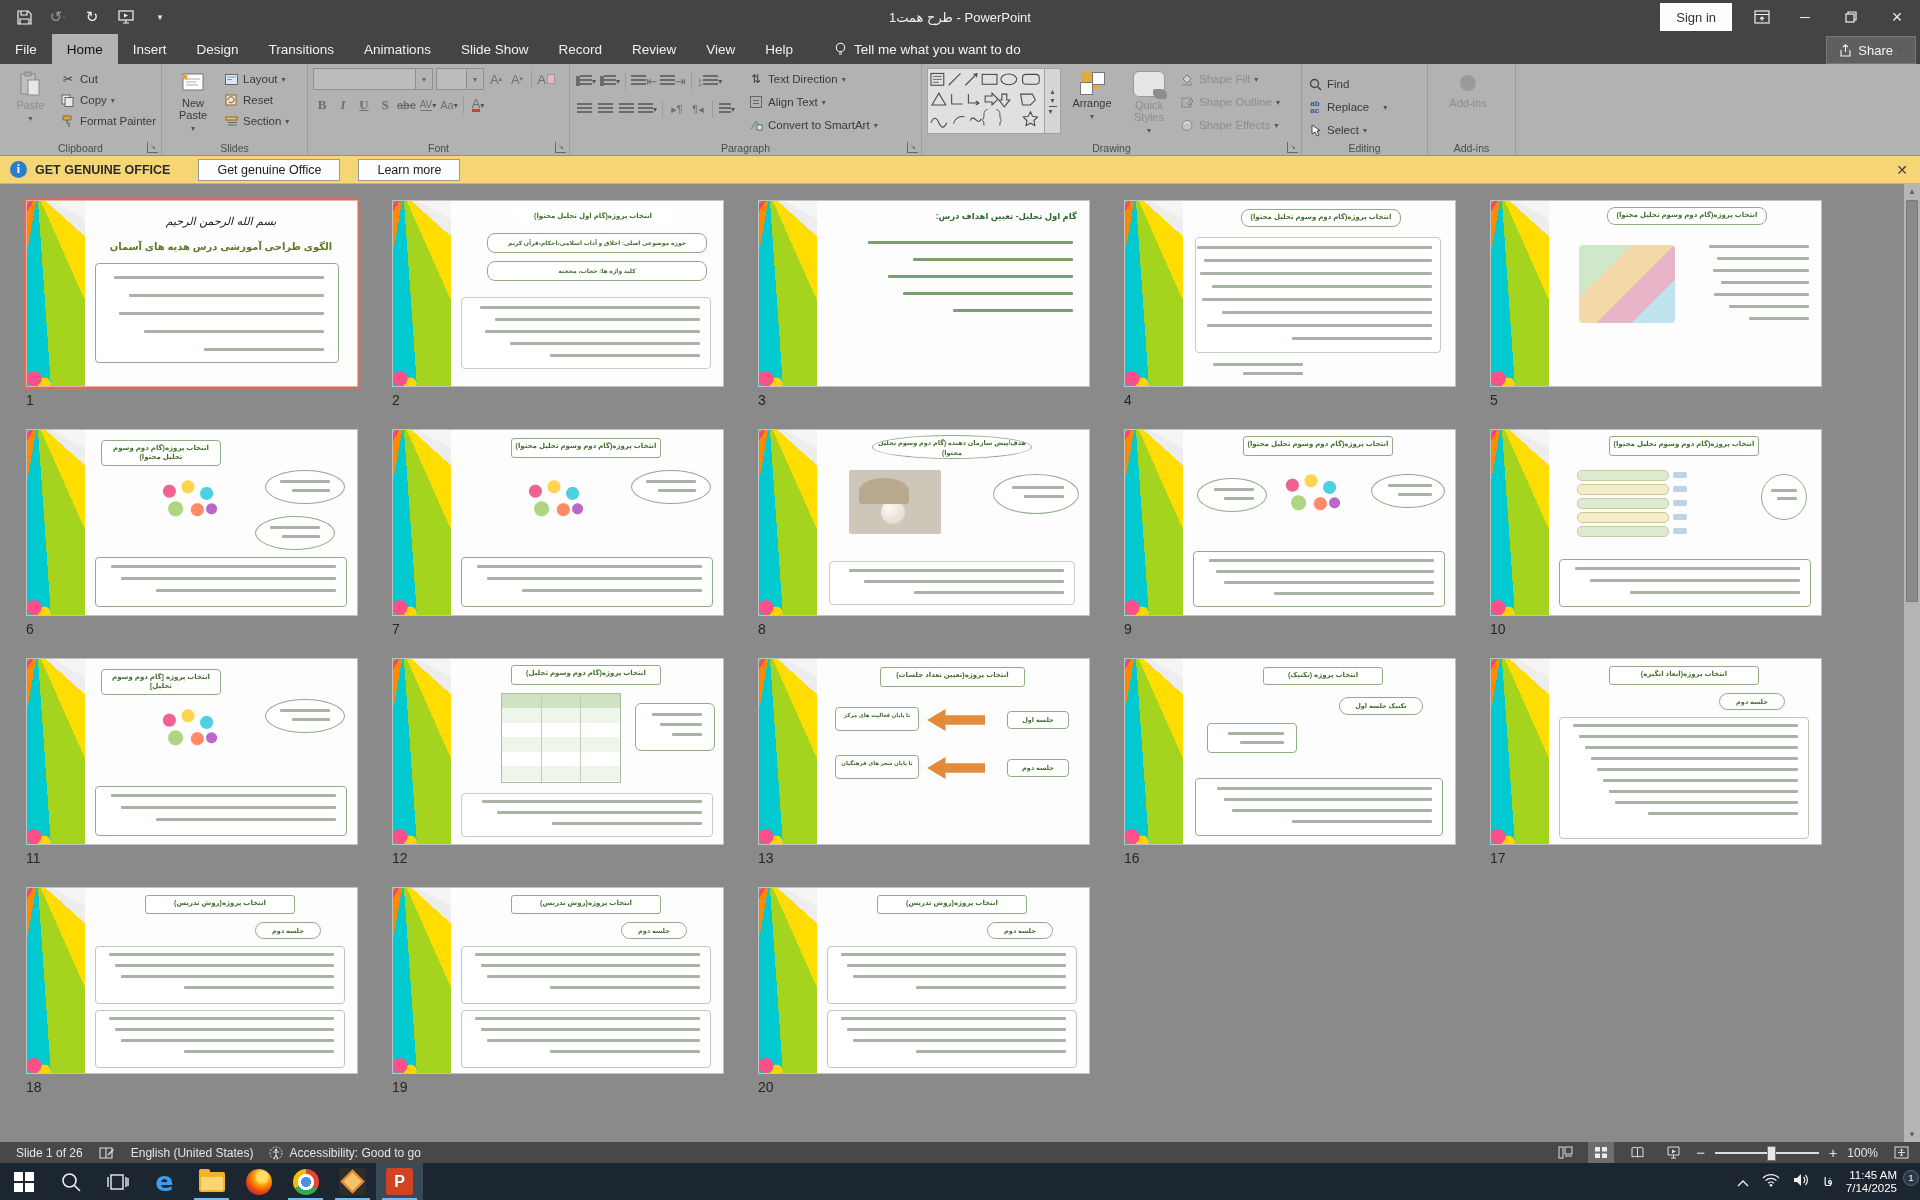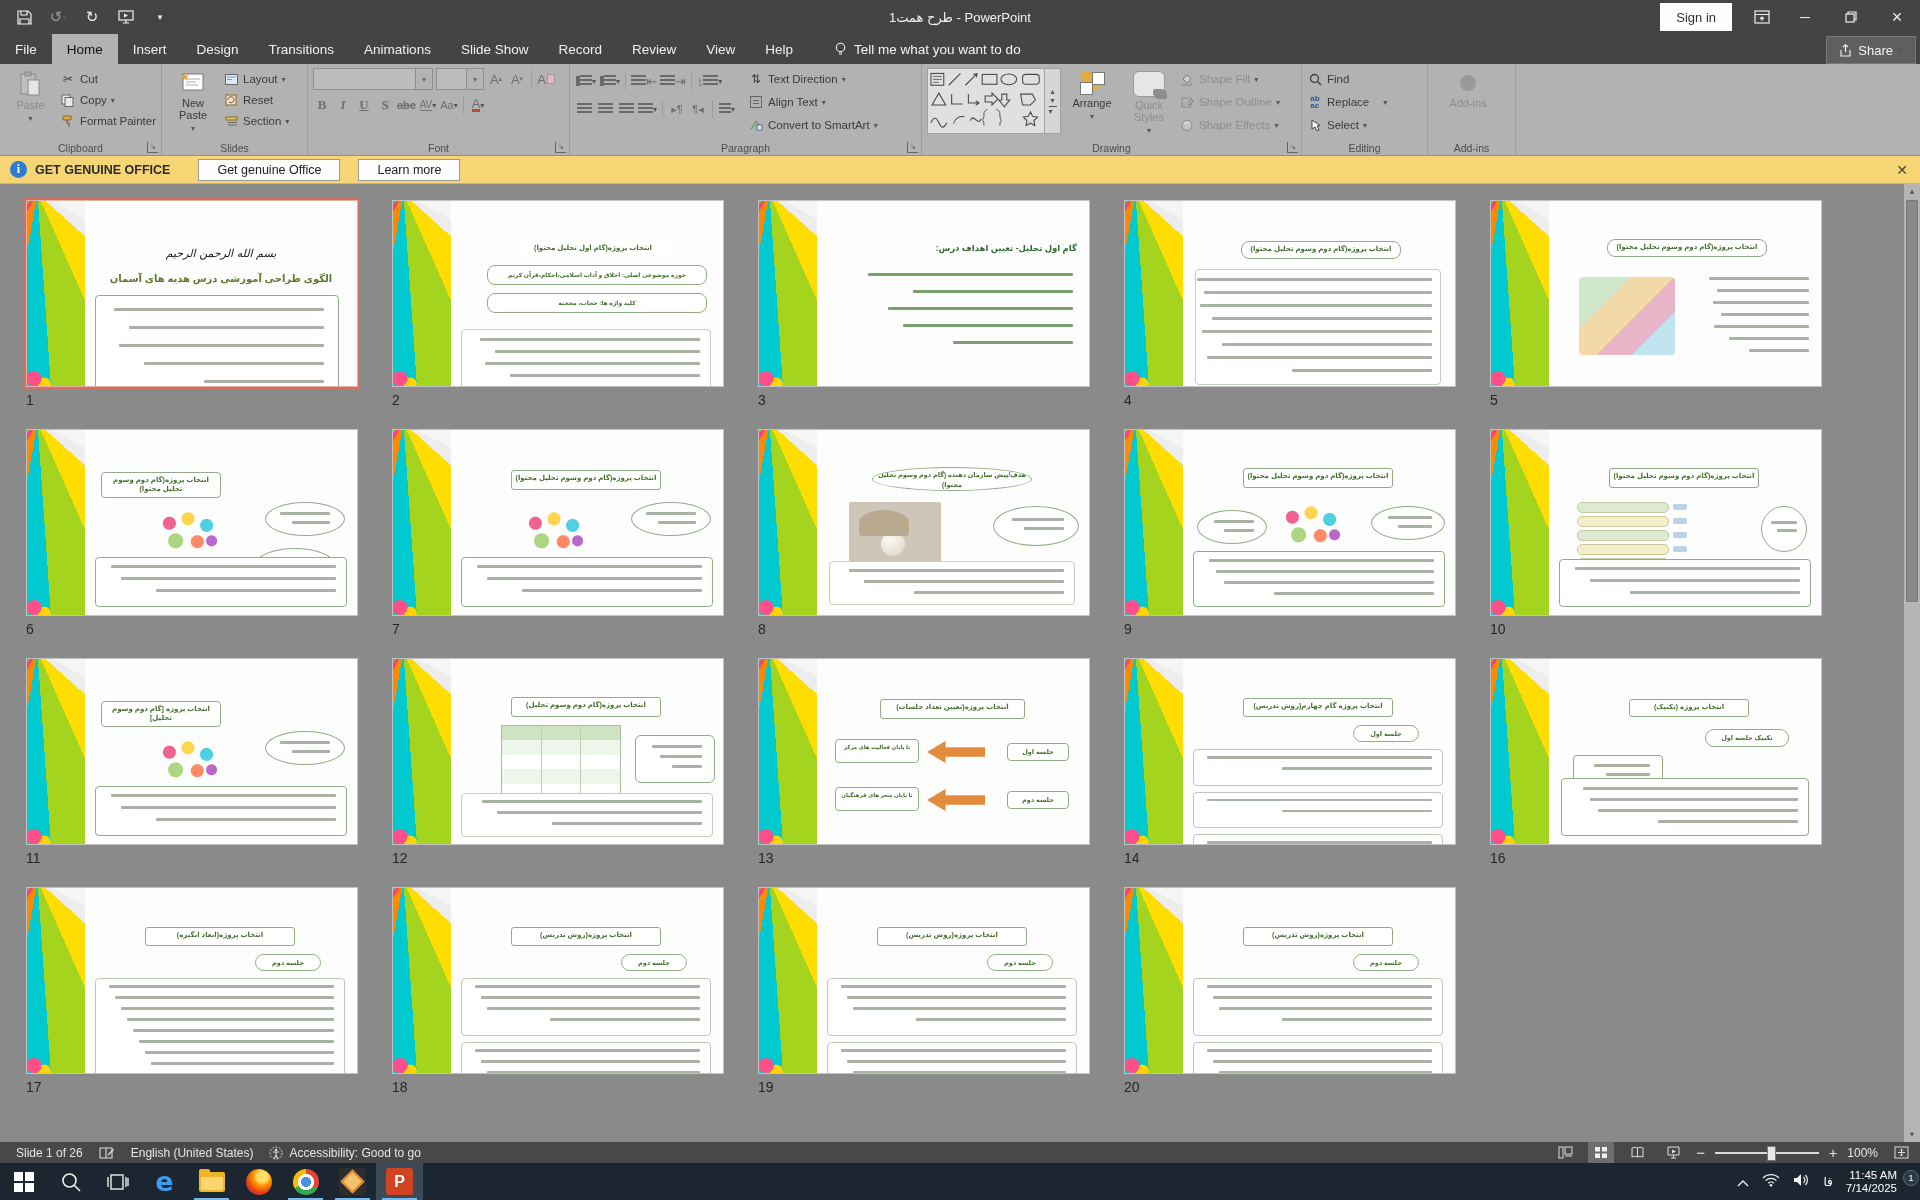--- a/index.html
+++ b/index.html
@@ -62,21 +62,21 @@
   #grid{position:absolute;left:26px;top:16px;display:grid;grid-template-columns:repeat(5,332px);column-gap:34px;row-gap:21px;}
   .cell{width:332px;}
   .thumb{position:relative;width:332px;height:187px;background:#fdfdfd;border:1px solid #c2c2c2;box-sizing:border-box;overflow:hidden;}
   .thumb.sel{outline:2px solid #d2715f;outline-offset:0px;border-color:#e6b0a4;}
   .strip{position:absolute;left:0;top:0;bottom:0;width:58px;
      background:
        radial-gradient(circle at 12% 96%, #ff4f8b 0 7px, transparent 8px),
        radial-gradient(circle at 30% 99%, #ffd400 0 6px, transparent 7px),
        conic-gradient(from 118deg at 18% -4%, #ededed 0 14deg, #ffdd00 14deg 38deg, #a4d41e 38deg 58deg, #00c9cf 58deg 72deg, #ff8a00 72deg 92deg, #ff3d7f 92deg 106deg, #61c51e 106deg 124deg, #b0b0b0 124deg 128deg, #f5f5f5 128deg 360deg);}
   .sl-num{margin-top:5px;font-size:14px;color:#262626;}
-  .content{position:absolute;left:60px;top:0;right:2px;bottom:2px;direction:rtl;margin-top:32px;}
+  .content{position:absolute;left:60px;top:0;right:2px;bottom:2px;direction:rtl;}
   .tl{height:2.5px;background:#a8b3a5;border-radius:1px;margin:4px 6px 0 6px;}
   .tl.g{background:#79a06f;}
   .gbox{position:absolute;border:1px solid #8fae85;border-radius:4px;background:#fff;box-sizing:border-box;}
   .gtext{color:#44702e;font-weight:bold;text-align:center;overflow:hidden;}
   
   #vscroll{position:absolute;right:0;top:0;bottom:0;width:16px;background:#b5b5b5;}
   #vscroll .sb-arrow{position:absolute;left:0;width:16px;height:15px;color:#5e5e5e;font-size:8px;text-align:center;line-height:15px;}
   #vthumb{position:absolute;left:2px;right:2px;top:16px;height:400px;background:#8a8a8a;border:1px solid #7a7a7a;border-radius:1px;}
   
   #statusbar{position:absolute;left:0;top:1142px;width:1920px;height:21px;background:#484848;color:#e6e6e6;font-size:12px;display:flex;align-items:center;}
@@ -470,21 +470,21 @@
               </svg>
             </span>
             <span>Shape Effects</span>
             <span class="caret">▾</span>
           </div>
       </div>
       <div class="grp-label">Drawing</div>
       <div class="lnch">↘</div>
     </div>
 
-    <div class="grp" style="width:126px;">
+    <div class="grp" style="width:126px;align-items:flex-end;">
       <div class="colstack" style="gap:5px;">
         <div class="smbtn">
             <span class="ic">
               <svg width="13" height="13" viewBox="0 0 13 13">
                 <circle cx="5.5" cy="5.5" r="4" fill="none" stroke="#444" stroke-width="1.3"></circle>
                 <path d="M8.5 8.5 L12 12" stroke="#444" stroke-width="1.5"></path>
               </svg>
             </span>
             <span>Find</span>
           </div>
@@ -784,42 +784,20 @@
               <div class="gbox gtext" style="font-size:7px;line-height:9px;padding:2px 3px;position:absolute;top:8px;right:62px;width:145px;height:20px;border-radius:3px;" dir="rtl">انتخاب پروژه(تعیین تعداد جلسات)</div>
               <div class="gbox gtext" style="top:52px;right:18px;width:62px;height:18px;font-size:6.5px;line-height:16px;" dir="rtl">جلسه اول</div>
               <div class="gbox gtext" style="top:100px;right:18px;width:62px;height:18px;font-size:6.5px;line-height:16px;" dir="rtl">جلسه دوم</div>
               <div style="position:absolute;left:108px;top:50px;width:58px;height:22px;background:#e28b3d;clip-path:polygon(0 50%,32% 0,32% 28%,100% 28%,100% 72%,32% 72%,32% 100%);"></div>
               <div style="position:absolute;left:108px;top:98px;width:58px;height:22px;background:#e28b3d;clip-path:polygon(0 50%,32% 0,32% 28%,100% 28%,100% 72%,32% 72%,32% 100%);"></div>
               <div class="gbox gtext" style="top:48px;left:16px;width:84px;height:24px;font-size:5.5px;line-height:10px;padding:2px;" dir="rtl">تا پایان فعالیت های مرکز</div>
               <div class="gbox gtext" style="top:96px;left:16px;width:84px;height:24px;font-size:5.5px;line-height:10px;padding:2px;" dir="rtl">تا پایان شعر های فرهنگیان</div>
             </div>
           </div>
           <div class="sl-num" dir="ltr">13</div>
-        </div>
-        <div class="cell">
-          <div class="thumb">
-            <div class="strip"></div>
-            <div class="content">
-              <div class="gbox gtext" style="font-size:7px;line-height:9px;padding:2px 3px;position:absolute;top:7px;right:60px;width:150px;height:19px;border-radius:3px;" dir="rtl">انتخاب پروژه گام چهارم(روش تدریس)</div>
-              <div class="gbox gtext" style="top:34px;right:34px;width:66px;height:17px;border-radius:9px;font-size:6.5px;line-height:15px;" dir="rtl">جلسه اول</div>
-              <div class="gbox" style="top:58px;right:10px;left:8px;height:36.666666666666664px;border-color:#b9cbb4;">
-                <div class="tl" style="position:absolute;right:10px;top:6px;width:225px;margin:0;"></div>
-                <div class="tl" style="position:absolute;right:10px;top:17px;width:150px;margin:0;"></div>
-              </div>
-              <div class="gbox" style="top:100.66666666666666px;right:10px;left:8px;height:36.666666666666664px;border-color:#b9cbb4;">
-                <div class="tl" style="position:absolute;right:10px;top:6px;width:225px;margin:0;"></div>
-                <div class="tl" style="position:absolute;right:10px;top:17px;width:150px;margin:0;"></div>
-              </div>
-              <div class="gbox" style="top:143.33333333333331px;right:10px;left:8px;height:36.666666666666664px;border-color:#b9cbb4;">
-                <div class="tl" style="position:absolute;right:10px;top:6px;width:225px;margin:0;"></div>
-                <div class="tl" style="position:absolute;right:10px;top:17px;width:150px;margin:0;"></div>
-              </div>
-            </div>
-          </div>
-          <div class="sl-num" dir="ltr">14</div>
         </div>
         <div class="cell">
           <div class="thumb">
             <div class="strip"></div>
             <div class="content">
               <div class="gbox gtext" style="font-size:7px;line-height:9px;padding:2px 3px;position:absolute;top:8px;right:70px;width:120px;height:18px;border-radius:3px;" dir="rtl">انتخاب پروژه (تکنیک)</div>
               <div class="gbox gtext" style="top:38px;right:30px;width:84px;height:18px;border-radius:9px;font-size:6.5px;line-height:16px;" dir="rtl">تکنیک جلسه اول</div>
               <div class="gbox" style="top:64px;left:22px;width:90px;height:30px;">
                 <div class="tl" style="position:absolute;right:12px;top:8px;width:56px;margin:0;"></div>
                 <div class="tl" style="position:absolute;right:12px;top:17px;width:44px;margin:0;"></div>

